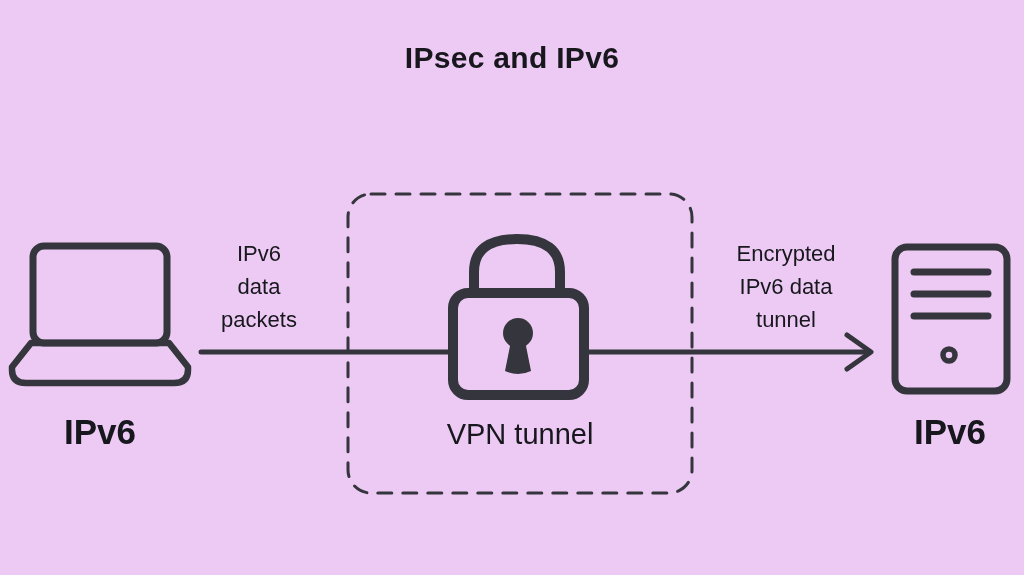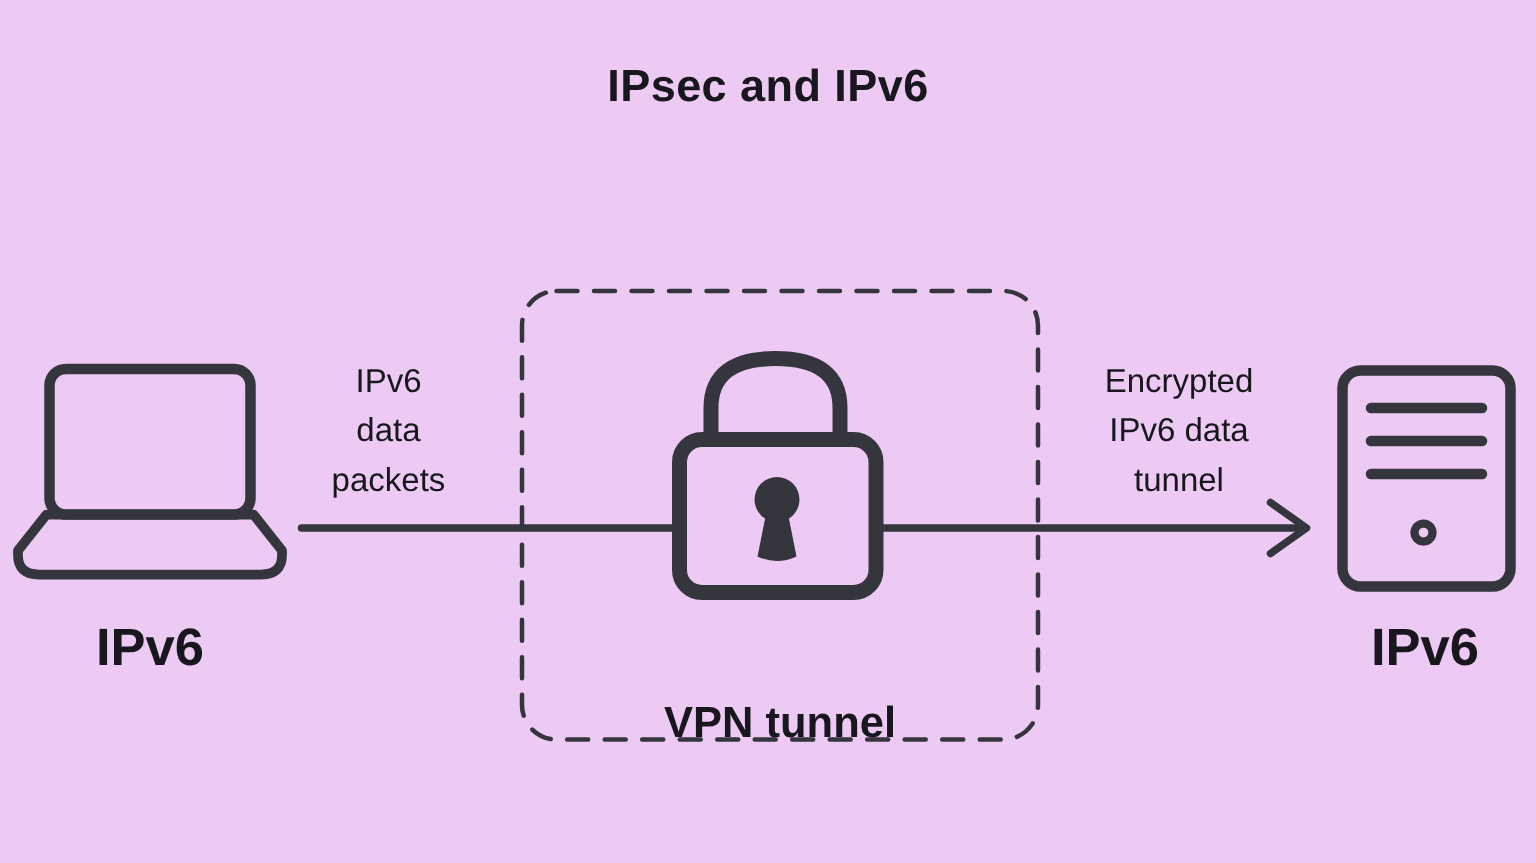--- a/index.html
+++ b/index.html
@@ -58,25 +58,24 @@
     font-size: 22px;
     font-weight: 500;
     line-height: 33px;
     top: 237px;
     width: 220px;
   }
   .flow-label.in { left: 149px; }
   .flow-label.out { left: 676px; }
   .tunnel-label {
     font-size: 29px;
-    font-weight: 700;
+    font-weight: 400;
     top: 418px;
     left: 348px;
     width: 344px;
-    margin-top: 48px;
   }
 </style>
 </head>
 <body>
 
 <div class="stage">
 
   <svg class="diagram-svg" viewBox="0 0 1024 575" aria-hidden="true">
 
     <g>

